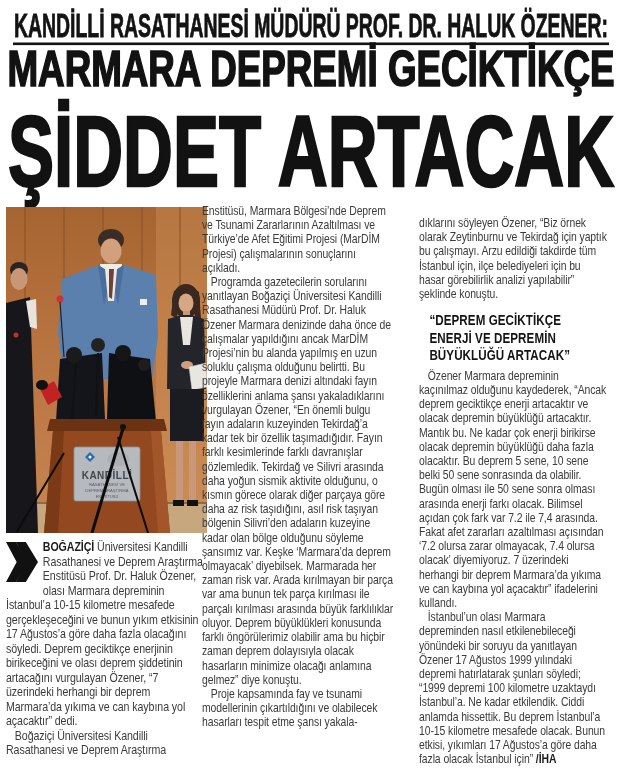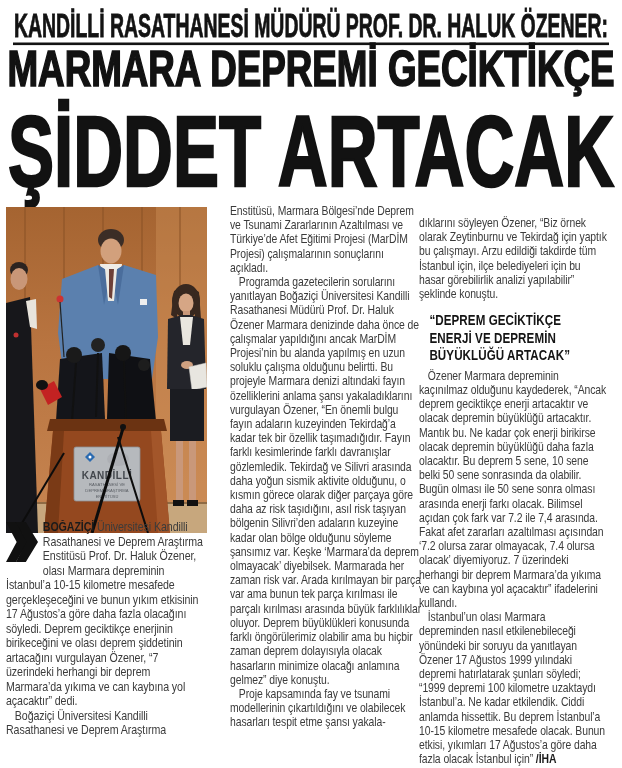--- a/index.html
+++ b/index.html
@@ -134,32 +134,32 @@
   </g>
 
   <g stroke="#0c0c0c">
     <line x1="86" y1="326" x2="118" y2="218" stroke-width="3"></line>
     <line x1="142" y1="326" x2="112" y2="230" stroke-width="2"></line>
     <line x1="10" y1="326" x2="58" y2="246" stroke-width="2"></line>
     <circle cx="117" cy="220" r="3" fill="#111" stroke="none"></circle>
   </g>
 </svg>
 
-<div class="col" style="left:6px;top:520px;width:201px;height:222px">
+<div class="col" style="left:6px;top:540px;width:201px;height:222px">
   <div class="coltext" style="width:251px;font-size:13.3px;line-height:14.5px">
     <svg class="arrow-float" width="40" height="40" viewBox="0 0 42 40" preserveAspectRatio="none">
       <polygon points="0,0 13,0 29,20 13,40 0,40 14,20" fill="#111111"></polygon>
       <polygon points="13,0 26,0 42,20 26,40 13,40 27,20" fill="#111111"></polygon>
     </svg>
     <p><span class="cap-lead">BOĞAZİÇİ</span><span> Üniversitesi Kandilli Rasathanesi ve Deprem Araştırma Enstitüsü Prof. Dr. Haluk Özener, olası Marmara depreminin İstanbul’a 10-15 kilometre mesafede gerçekleşeceğini ve bunun yıkım etkisinin 17 Ağustos’a göre daha fazla olacağını söyledi. Deprem geciktikçe enerjinin birikeceğini ve olası deprem şiddetinin artacağını vurgulayan Özener, “7 üzerindeki herhangi bir deprem Marmara’da yıkıma ve can kaybına yol açacaktır” dedi.</span></p>
     <p class="ind">Boğaziçi Üniversitesi Kandilli Rasathanesi ve Deprem Araştırma</p>
   </div>
 </div>
 
-<div class="col" style="left:230px;top:204px;width:192px;height:558px">
+<div class="col" style="left:202px;top:204px;width:192px;height:558px">
   <div class="coltext" style="width:240px">
     <p>Enstitüsü, Marmara Bölgesi’nde Deprem ve Tsunami Zararlarının Azaltılması ve Türkiye’de Afet Eğitimi Projesi (MarDİM Projesi) çalışmalarının sonuçlarını açıkladı.</p>
     <p class="ind">Programda gazetecilerin sorularını yanıtlayan Boğaziçi Üniversitesi Kandilli Rasathanesi Müdürü Prof. Dr. Haluk Özener Marmara denizinde daha önce de çalışmalar yapıldığını ancak MarDİM Projesi’nin bu alanda yapılmış en uzun soluklu çalışma olduğunu belirtti. Bu projeyle Marmara denizi altındaki fayın özelliklerini anlama şansı yakaladıklarını vurgulayan Özener, “En önemli bulgu fayın adaların kuzeyinden Tekirdağ’a kadar tek bir özellik taşımadığıdır. Fayın farklı kesimlerinde farklı davranışlar gözlemledik. Tekirdağ ve Silivri arasında daha yoğun sismik aktivite olduğunu, o kısmın görece olarak diğer parçaya göre daha az risk taşıdığını, asıl risk taşıyan bölgenin Silivri’den adaların kuzeyine kadar olan bölge olduğunu söyleme şansımız var. Keşke ‘Marmara’da deprem olmayacak’ diyebilsek. Marmarada her zaman risk var. Arada kırılmayan bir parça var ama bunun tek parça kırılması ile parçalı kırılması arasında büyük farklılıklar oluyor. Deprem büyüklükleri konusunda farklı öngörülerimiz olabilir ama bu hiçbir zaman deprem dolayısıyla olacak hasarların minimize olacağı anlamına gelmez” diye konuştu.</p>
     <p class="ind">Proje kapsamında fay ve tsunami modellerinin çıkartıldığını ve olabilecek hasarları tespit etme şansı yakala-</p>
   </div>
 </div>
 
 <div class="col" style="left:419px;top:216px;width:188px;height:558px">
   <div class="coltext" style="width:235px">
     <p>dıklarını söyleyen Özener, “Biz örnek olarak Zeytinburnu ve Tekirdağ için yaptık bu çalışmayı. Arzu edildiği takdirde tüm İstanbul için, ilçe belediyeleri için bu hasar görebilirlik analizi yapılabilir” şeklinde konuştu.</p>

